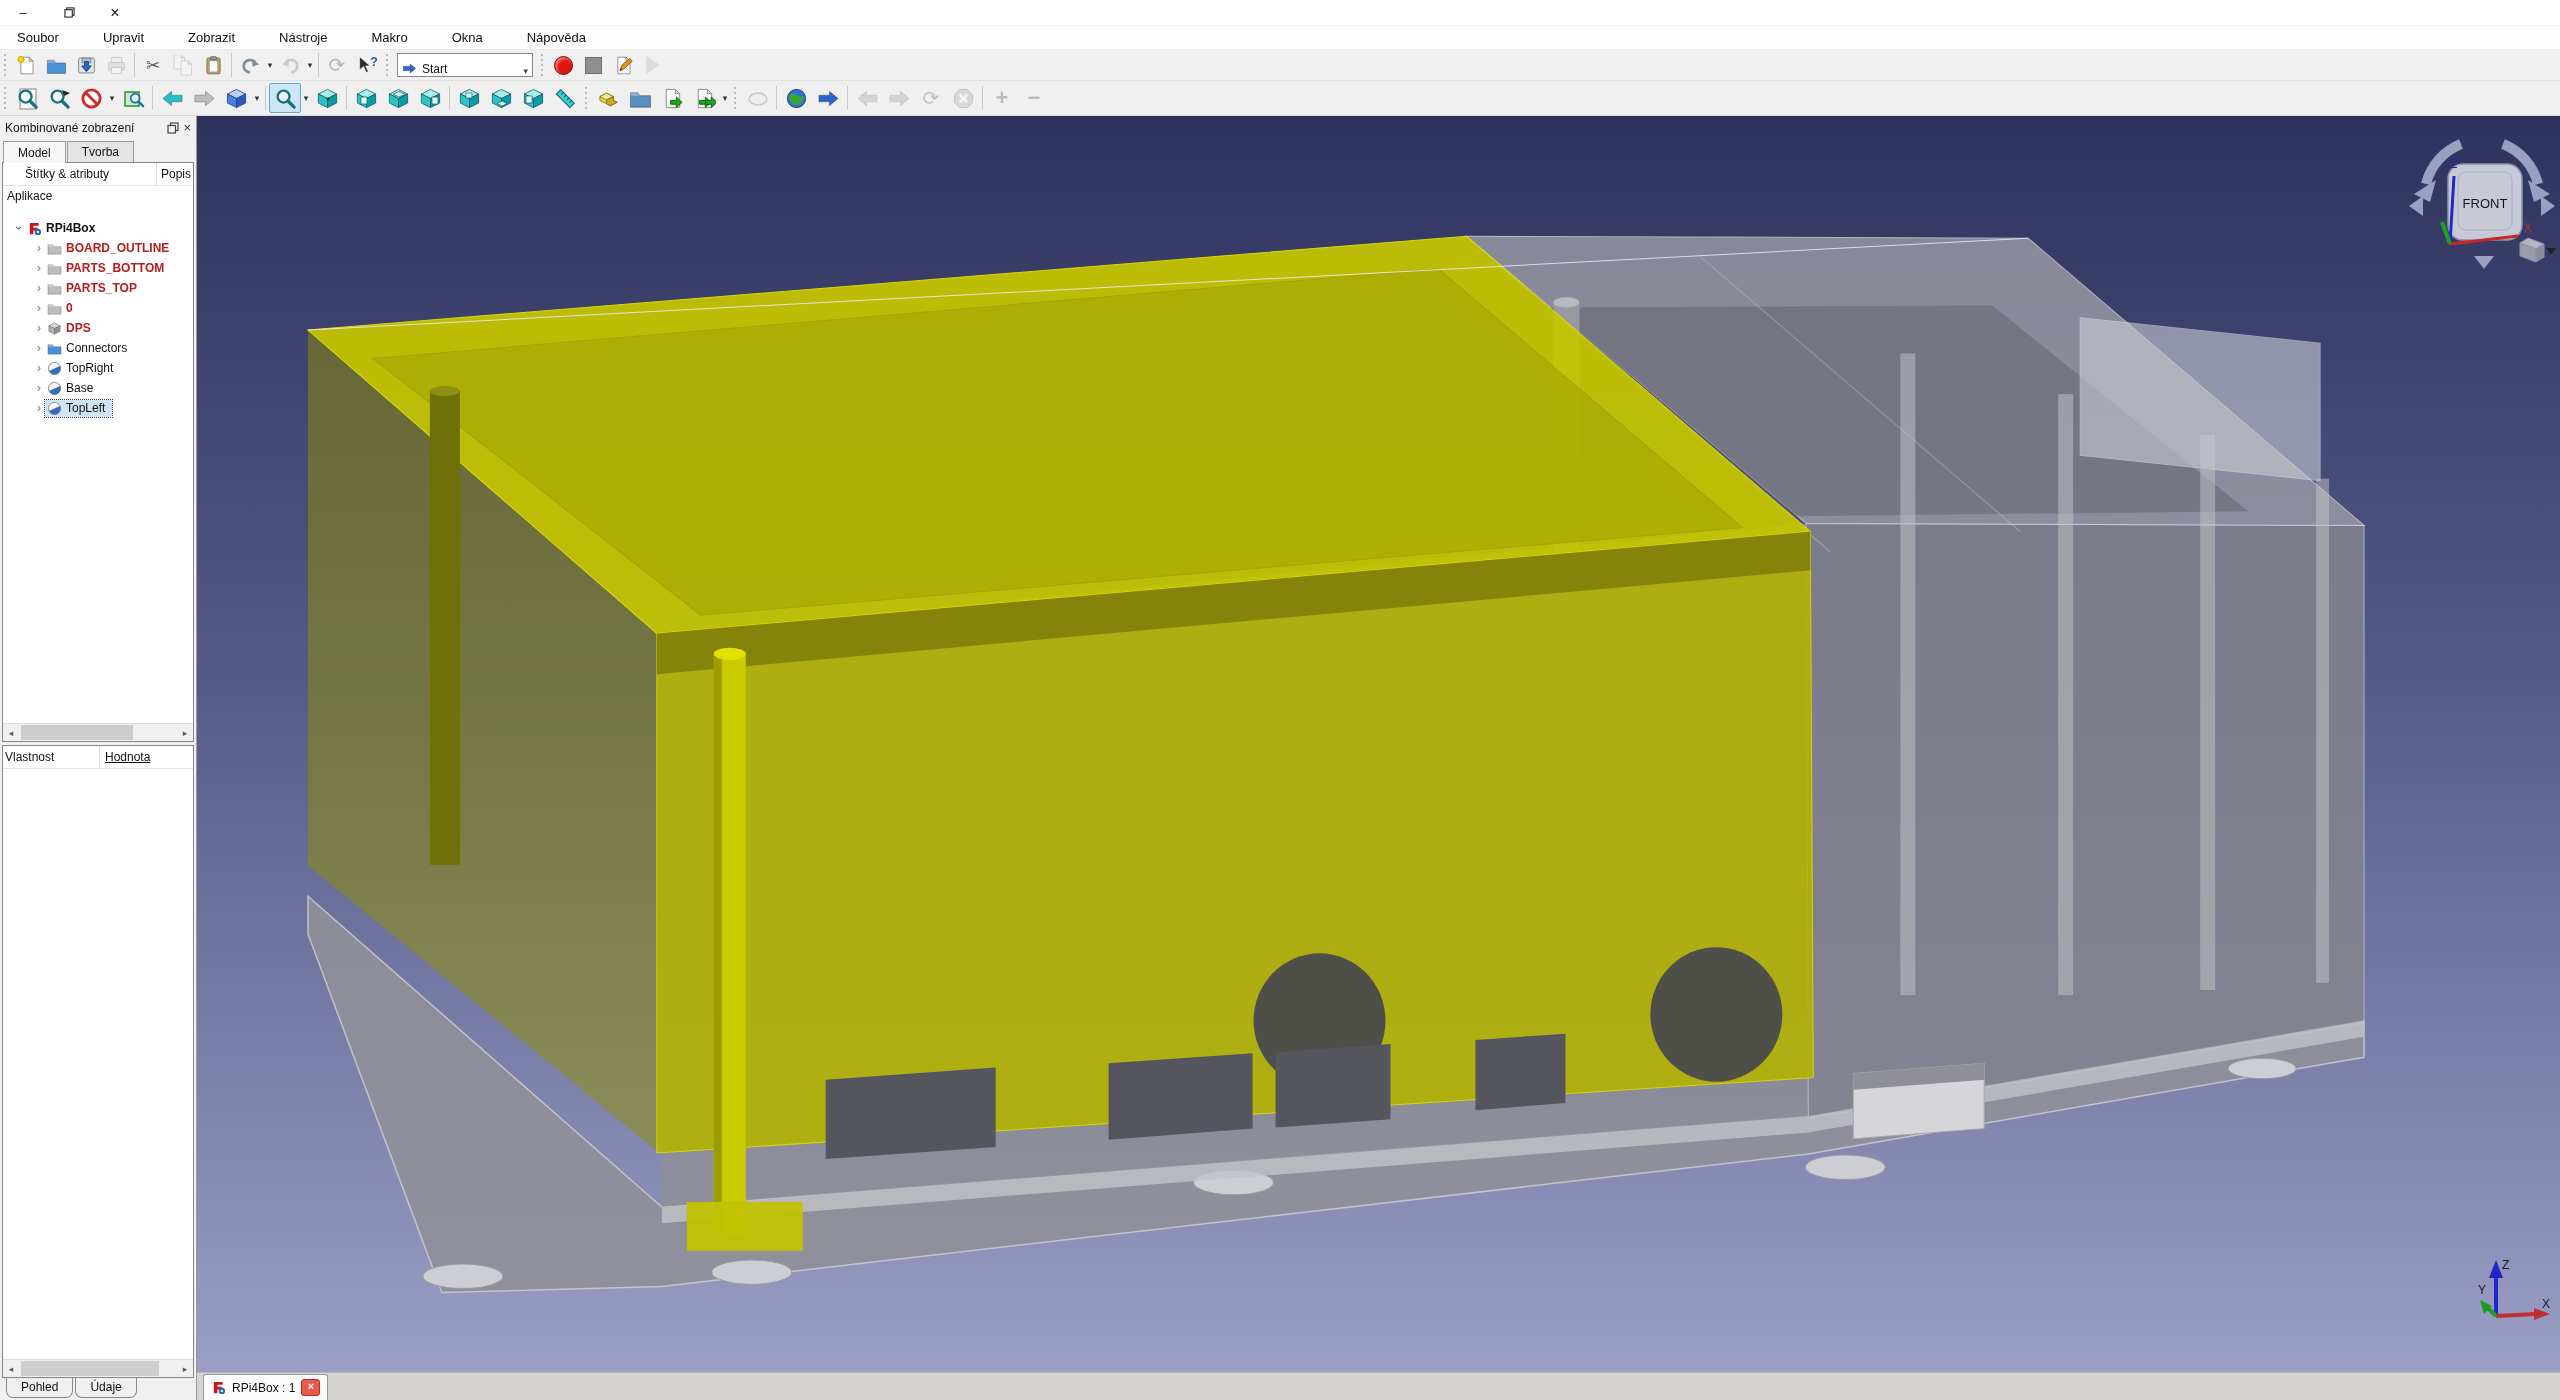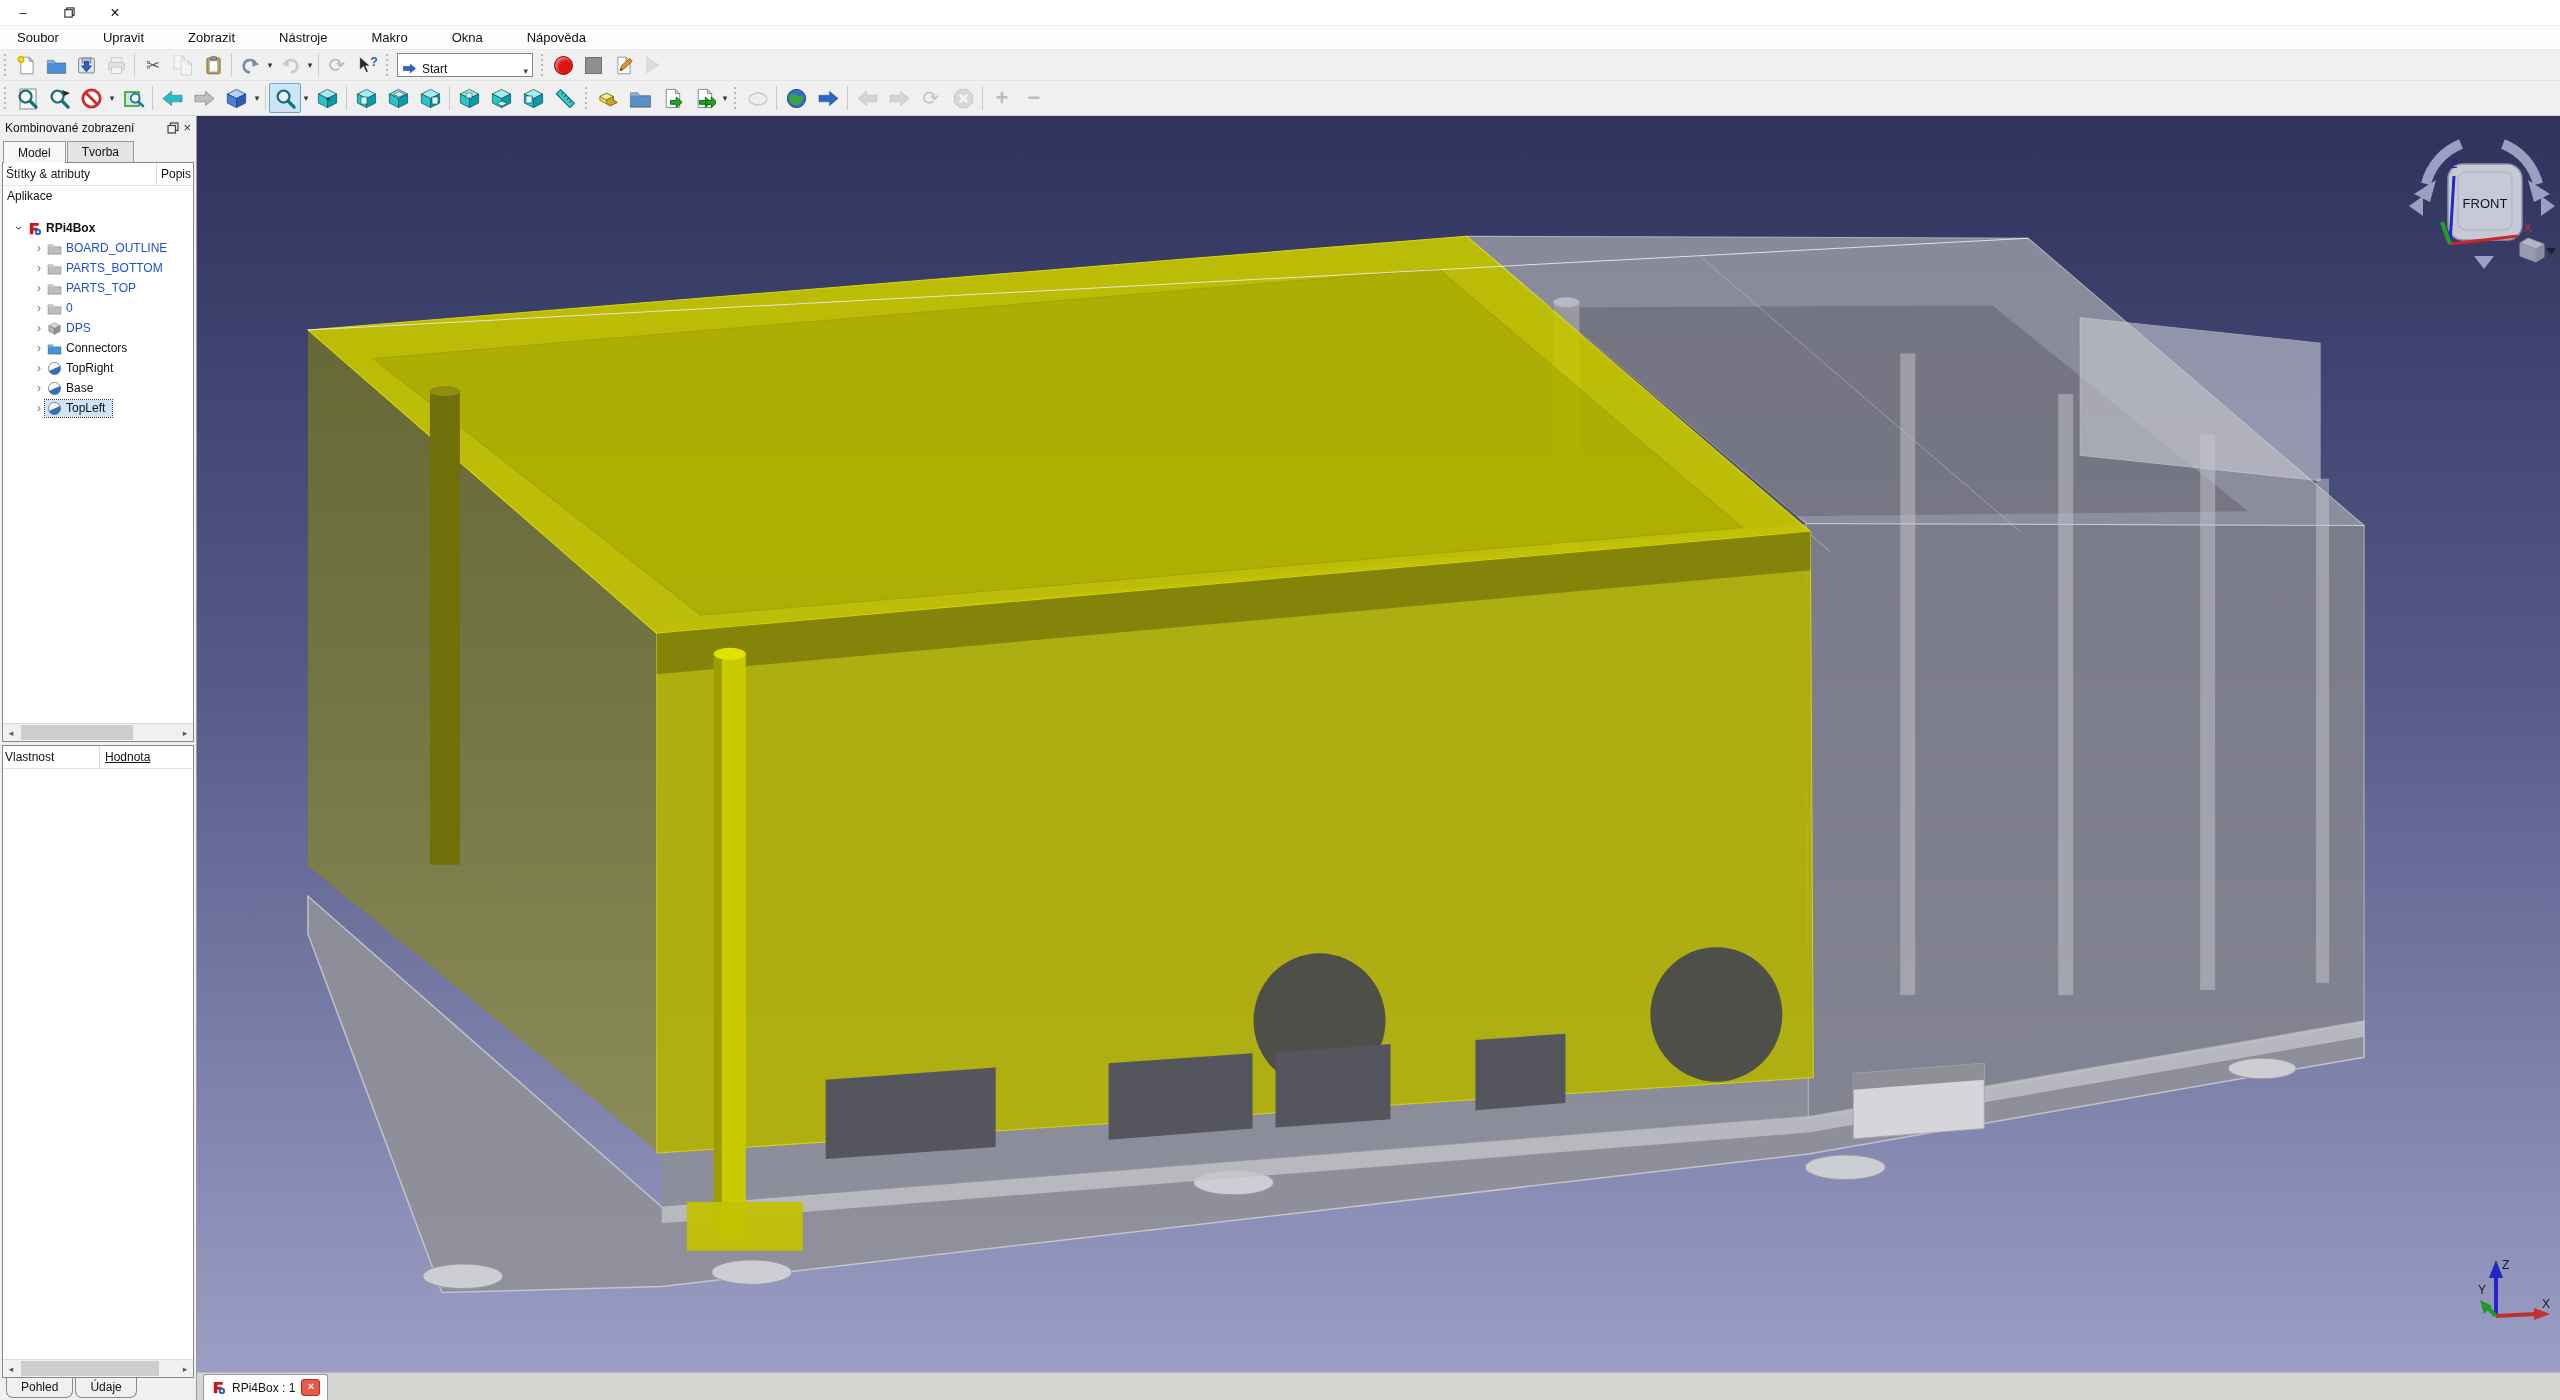--- a/index.html
+++ b/index.html
@@ -45,29 +45,29 @@
   .main{flex:1;display:flex;min-height:0;}
   .sidebar{width:196px;background:#f0f0f0;border-right:1px solid #9a9a9a;display:flex;flex-direction:column;}
   .ptitle{height:23px;display:flex;align-items:center;padding:0 5px;font-size:12px;gap:4px;}
   .ptitle .pt{flex:1;}
   .ptitle svg{width:12px;height:12px;}
   .ptabs{height:23px;display:flex;align-items:flex-end;padding-left:3px;gap:1px;}
   .ptab{padding:3px 14px;font-size:12px;border:1px solid #9a9a9a;border-bottom:none;background:#e4e4e4;}
   .ptab.act{background:#f7f7f7;position:relative;top:1px;padding-top:4px;}
   .treewrap{border:1px solid #828790;margin:0 2px;background:#fff;height:578px;display:flex;flex-direction:column;}
   .cols{height:22px;display:flex;border-bottom:1px solid #e4e4e4;font-size:12px;align-items:center;background:#fff;}
-  .cols .c1{flex:1;padding-left:3px;border-right:1px solid #dcdcdc;height:100%;display:flex;align-items:center;}
+  .cols .c1{flex:1;padding-left:22px;border-right:1px solid #dcdcdc;height:100%;display:flex;align-items:center;}
   .cols .c2{width:32px;padding-left:4px;overflow:hidden;white-space:nowrap;}
   .tree{flex:1;overflow:hidden;font-size:12px;}
   .trow{height:20px;display:flex;align-items:center;white-space:nowrap;}
   .trow .exp{width:12px;color:#7a7a7a;font-size:12px;text-align:center;display:inline-block;transform:rotate(0deg);}
   .trow .expd{transform:rotate(90deg);color:#444;}
   .trow svg{width:15px;height:15px;margin:0 4px 0 2px;flex:none;}
   .lab{padding-right:4px;}
-  .gray .lab{color:#1d4ed8;}
+  .gray .lab{color:#b91c1c;font-weight:bold;}
   .broot{padding-left:4px;}
   .l1{padding-left:10px;margin-top:12px;}
   .l2{padding-left:30px;}
   .bold{font-weight:bold;}
   .selbox{display:flex;align-items:center;background:#cfe4f7;outline:1px dotted #3a3a3a;padding:1px 3px 1px 0;}
   .hscroll{height:17px;background:#f0f0f0;border-top:1px solid #dcdcdc;display:flex;align-items:center;}
   .sbtn{width:16px;text-align:center;color:#5a5a5a;font-size:9px;}
   .strack{flex:1;height:100%;position:relative;}
   .sthumb{position:absolute;top:1px;bottom:1px;background:#cdcdcd;}
   .propwrap{border:1px solid #828790;margin:3px 2px 0 2px;background:#fff;flex:1;display:flex;flex-direction:column;min-height:0;}

